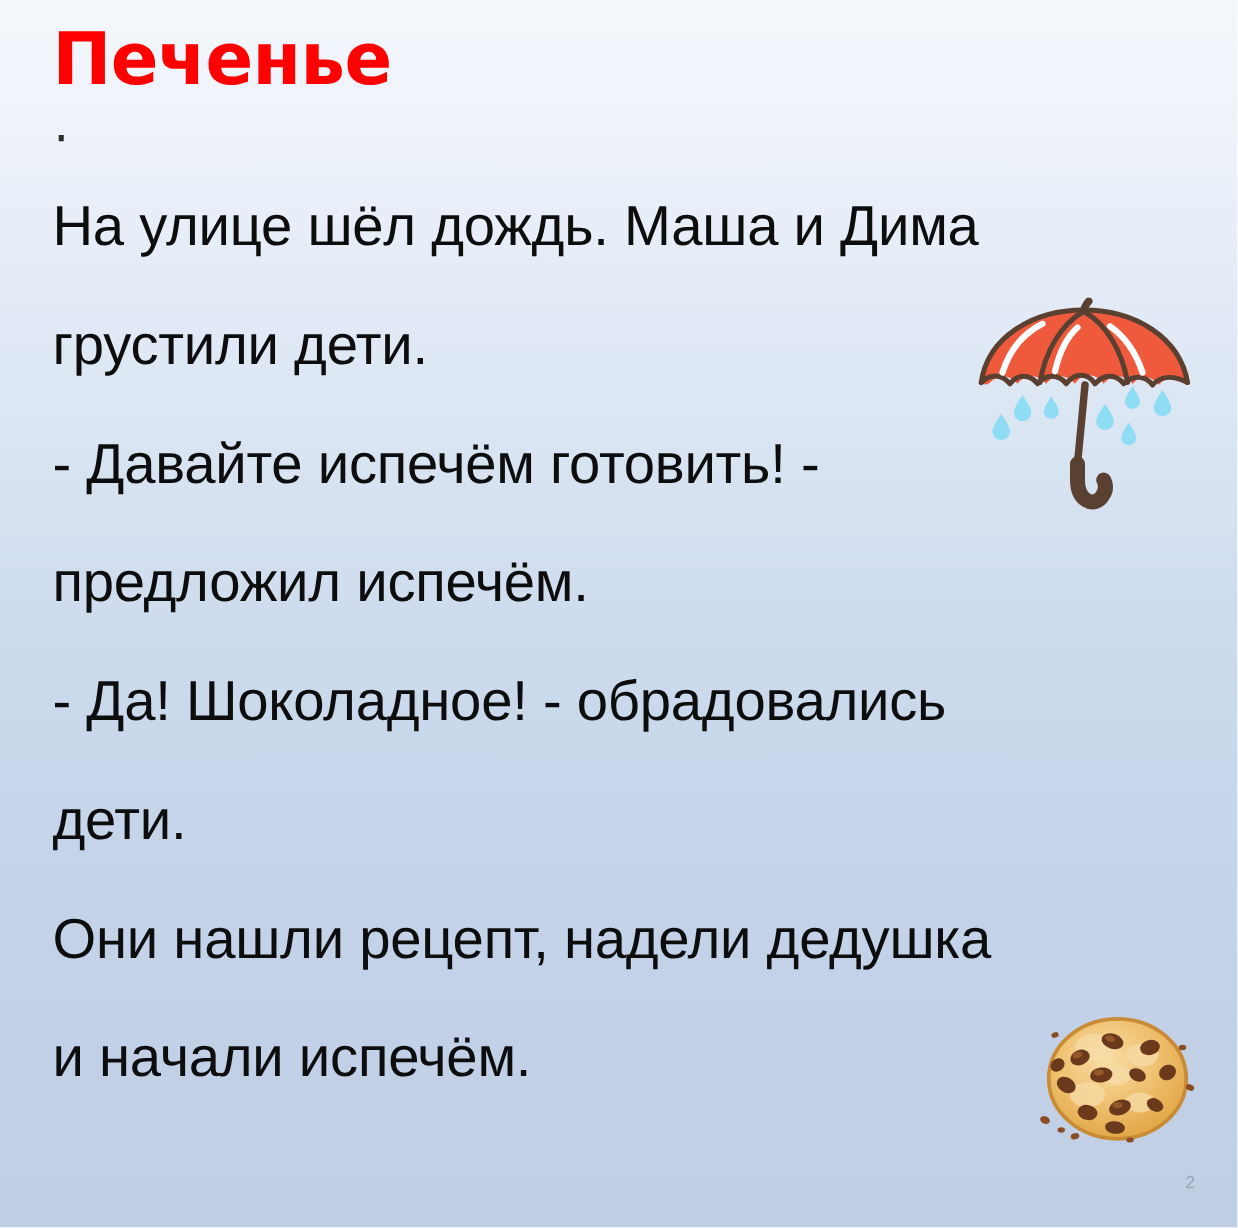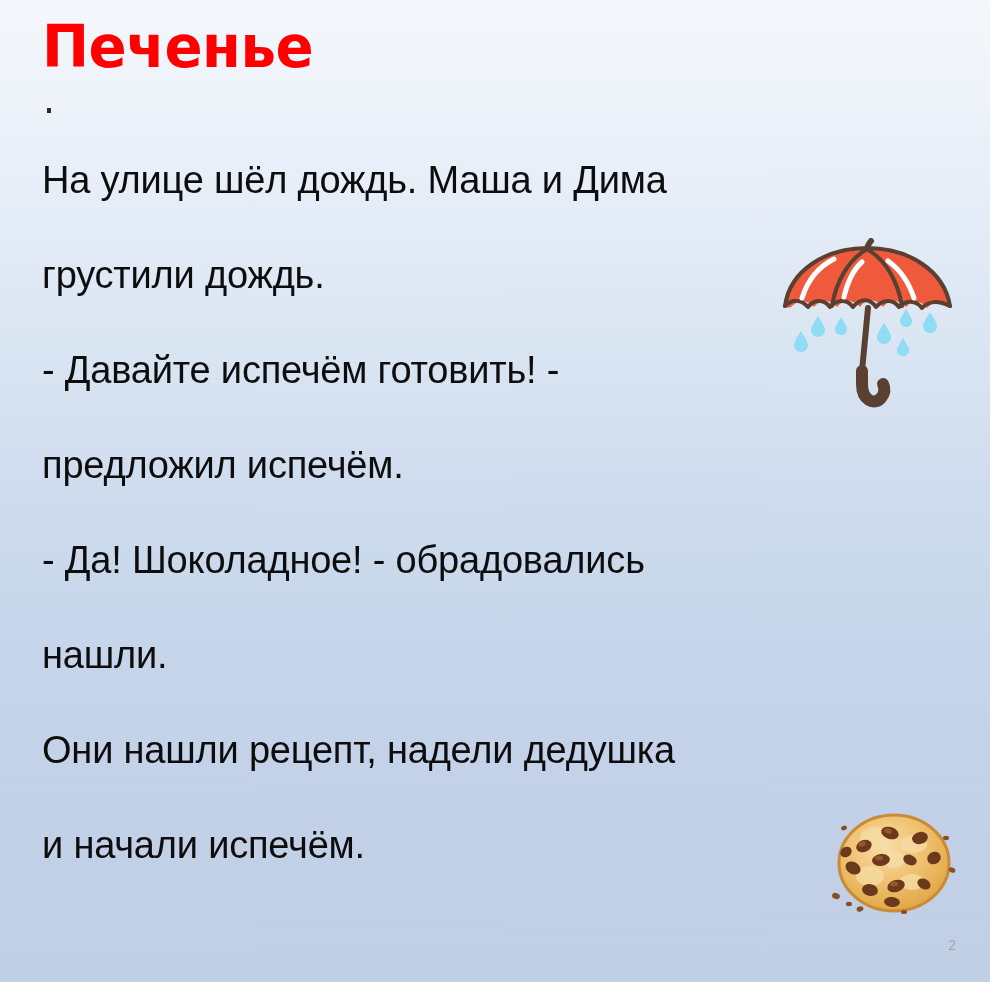--- a/index.html
+++ b/index.html
@@ -61,21 +61,21 @@
   
   .body-text {
     position: absolute;
     left: 42px;
     top: 133px;
     width: 930px;
     margin: 0;
   }
   .body-line {
     font-family: "Liberation Sans", sans-serif;
-    font-size: 38px;
+    font-size: 45px;
     font-weight: 400;
     line-height: 95px;
     color: #0d0d0d;
     white-space: nowrap;
     letter-spacing: -0.2px;
   }
 
   
   .page-number {
     position: absolute;
@@ -108,25 +108,25 @@
 <body>
 
 <div class="slide">
 
   <h1 class="title">Печенье</h1>
 
   <div class="stray-dot"></div>
 
   <div class="body-text">
     <div class="body-line">На улице шёл дождь. Маша и Дима</div>
-    <div class="body-line">грустили дождь.</div>
+    <div class="body-line">грустили дети.</div>
     <div class="body-line">- Давайте испечём готовить! -</div>
     <div class="body-line">предложил испечём.</div>
     <div class="body-line">- Да! Шоколадное! - обрадовались</div>
-    <div class="body-line">нашли.</div>
+    <div class="body-line">дети.</div>
     <div class="body-line">Они нашли рецепт, надели дедушка</div>
     <div class="body-line">и начали испечём.</div>
   </div>
 
   <div class="umbrella">
     <svg viewBox="0 0 180 172" xmlns="http://www.w3.org/2000/svg">
 
       <path d="M88 14 C89 9 91 5 93 3" stroke="#5a4030" stroke-width="6" stroke-linecap="round" fill="none"></path>
 
       <path d="M7 68 C12 32 48 10 89 10 C130 10 166 32 172 68

